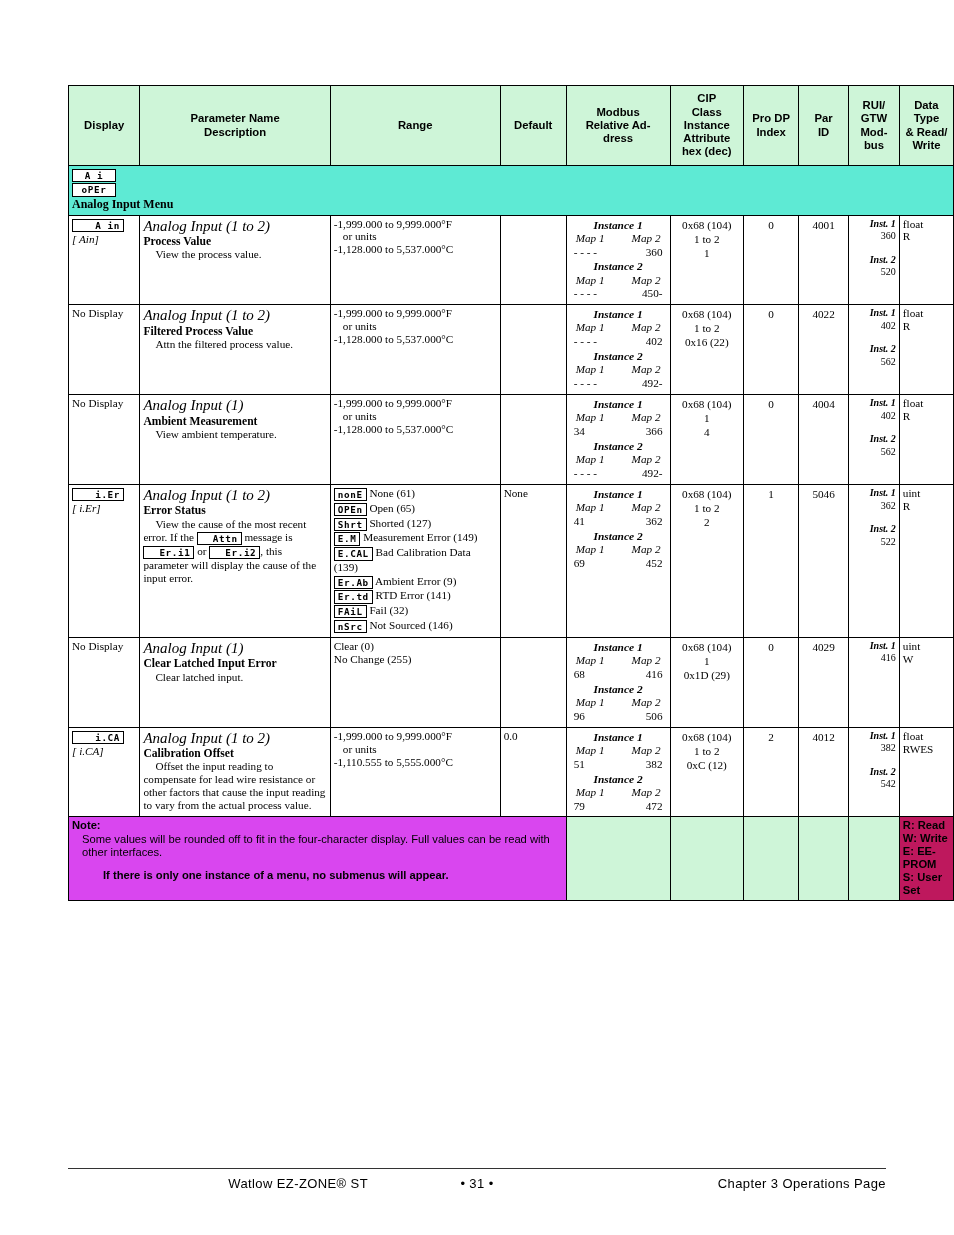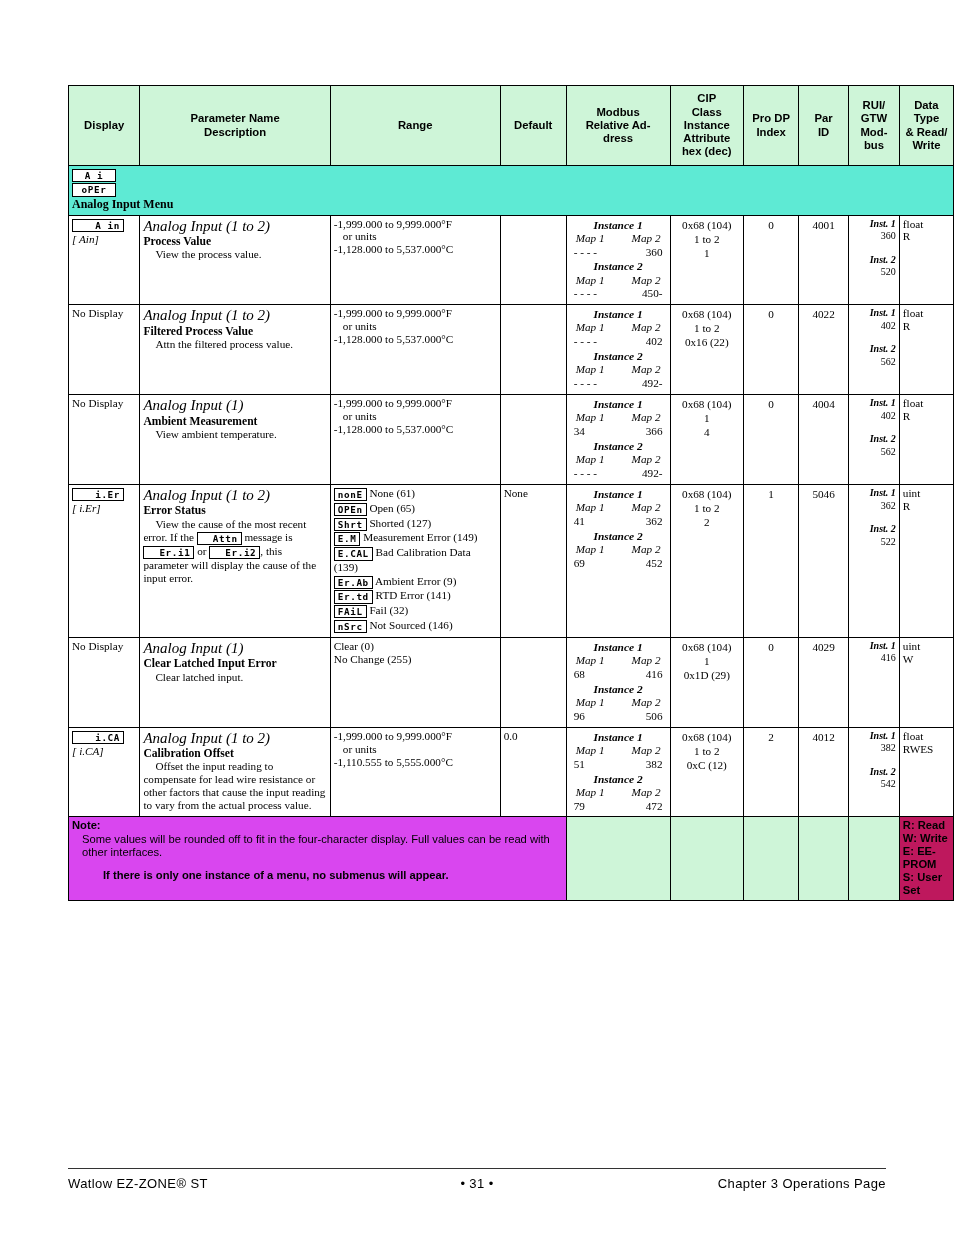--- a/index.html
+++ b/index.html
@@ -137,21 +137,21 @@
   .footer-rule {
     position: absolute; left: 68px; top: 1168px; width: 818px;
     border-top: 1px solid #333;
   }
   .footer {
     position: absolute; left: 68px; top: 1176px; width: 818px;
     display: flex; align-items: baseline;
     font-family: "Liberation Sans", sans-serif;
     font-size: 13px; letter-spacing: .4px;
   }
-  .footer .left  { width: 300px; text-align: left; }
+  .footer .left  { width: 300px; text-align: right; }
   .footer .mid   { flex: 1; text-align: center; }
   .footer .right { width: 300px; text-align: right; }
 </style>
 </head>
 <body>
 
 <div class="page">
 
 
   <table class="spec">

